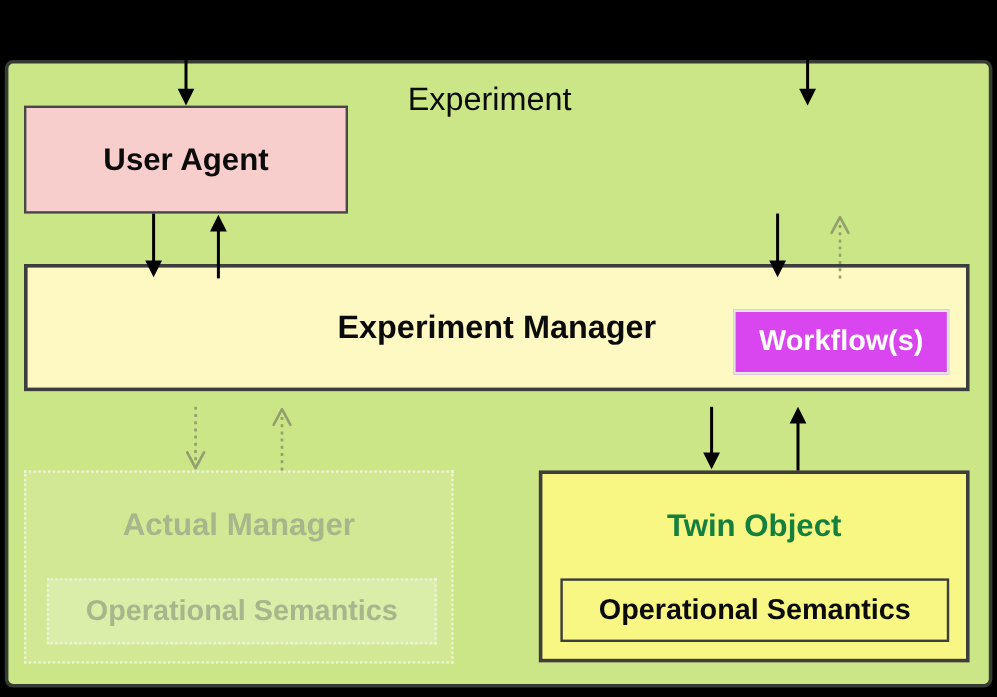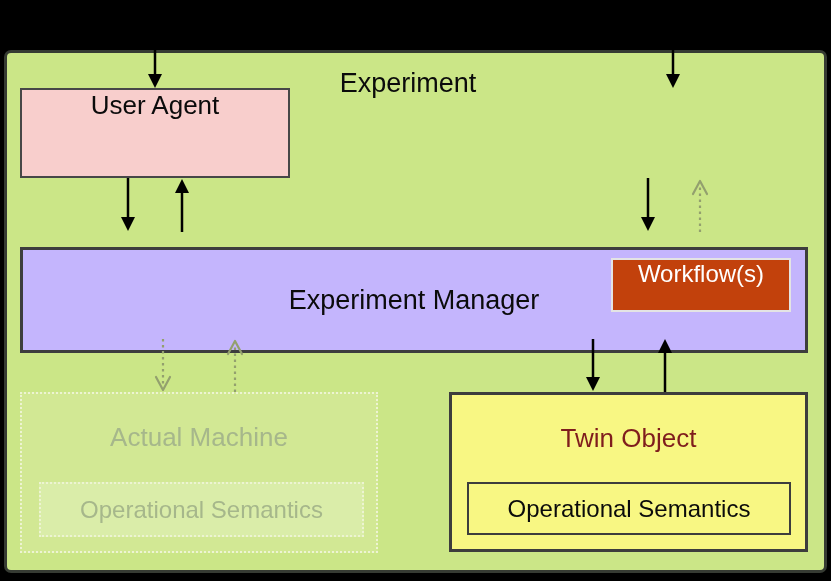--- a/index.html
+++ b/index.html
@@ -6,39 +6,39 @@
   body{
     width:831px;height:581px;position:relative;overflow:hidden;
     background:#000000;
     font-family:"Liberation Sans", sans-serif;
   }
   .stage{position:absolute;left:0;top:0;width:831px;height:581px;}
   .diagram-canvas{
     position:absolute;left:4px;top:50px;width:817px;height:517px;
     background:#cbe687;border:3px solid #363b33;border-radius:7px;
   }
-  .box{position:absolute;box-sizing:border-box;display:flex;justify-content:center;text-align:center;}
+  .box{position:absolute;box-sizing:border-box;display:flex;align-items:center;justify-content:center;text-align:center;font-weight:bold;}
   .diagram-title{
     position:absolute;left:298px;top:68px;width:220px;
     font-size:27px;color:#0b0b0b;text-align:center;
   }
   .agent-box{
     background:#f8cecc;border:2px solid #474747;
     font-size:26px;color:#0b0b0b;
   }
   .user-agent{left:20px;top:88px;width:270px;height:90px;}
   .machine-agent{left:539px;top:88px;width:269px;height:90px;}
   .manager-box{
-    left:20px;top:247px;width:788px;height:106px;
-    background:#c4b5fd;border:3px solid #3d3d3d;
+    left:20px;top:220px;width:788px;height:106px;
+    background:#fef9c3;border:3px solid #3d3d3d;
     flex-direction:column;font-size:27px;line-height:33px;color:#0b0b0b;
   }
   .workflow-box{
     left:611px;top:258px;width:180px;height:54px;
-    background:#c2410c;border:2px solid #e4e4e4;
+    background:#d946ef;border:2px solid #e4e4e4;
     font-size:24px;color:#ffffff;
   }
   .actual-object{
     left:20px;top:392px;width:358px;height:161px;
     background:#d2e894;border:2px dotted #edf4d2;
     display:block;
   }
   .actual-label{
     position:absolute;left:0;top:28px;width:100%;
     font-size:26px;color:#a6b78b;text-align:center;
@@ -49,21 +49,21 @@
     box-sizing:border-box;display:flex;align-items:center;justify-content:center;
     font-size:24px;color:#a6b78b;
   }
   .twin-object{
     left:449px;top:392px;width:359px;height:160px;
     background:#f8f783;border:3px solid #3d3d3d;
     display:block;
   }
   .twin-label{
     position:absolute;left:0;top:28px;width:100%;
-    font-size:26px;color:#7f1d1d;text-align:center;
+    font-size:26px;color:#15803d;text-align:center;
   }
   .twin-os{
     position:absolute;left:15px;top:87px;width:324px;height:53px;
     background:#f8f783;border:2px solid #3d3d3d;
     box-sizing:border-box;display:flex;align-items:center;justify-content:center;
     font-size:24px;color:#0b0b0b;
   }
   svg.arrows{position:absolute;left:0;top:0;width:831px;height:581px;pointer-events:none;}
   .solid-line{stroke:#000000;stroke-width:2.5;fill:none;}
   .solid-head{fill:#000000;stroke:none;}
@@ -86,21 +86,21 @@
 
   <div class="box manager-box">
     <span>Experiment Manager</span>
   </div>
 
   <div class="box workflow-box">
     <span>Workflow(s)</span>
   </div>
 
   <div class="box actual-object">
-    <div class="actual-label">Actual Machine</div>
+    <div class="actual-label">Actual Manager</div>
     <div class="actual-os">
       <span>Operational Semantics</span>
     </div>
   </div>
 
   <div class="box twin-object">
     <div class="twin-label">Twin Object</div>
     <div class="twin-os">
       <span>Operational Semantics</span>
     </div>

